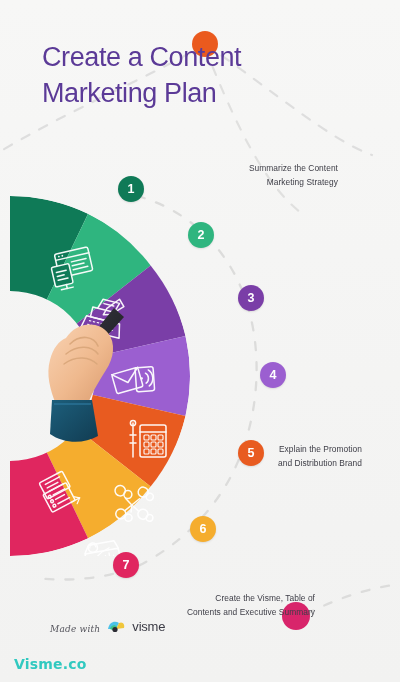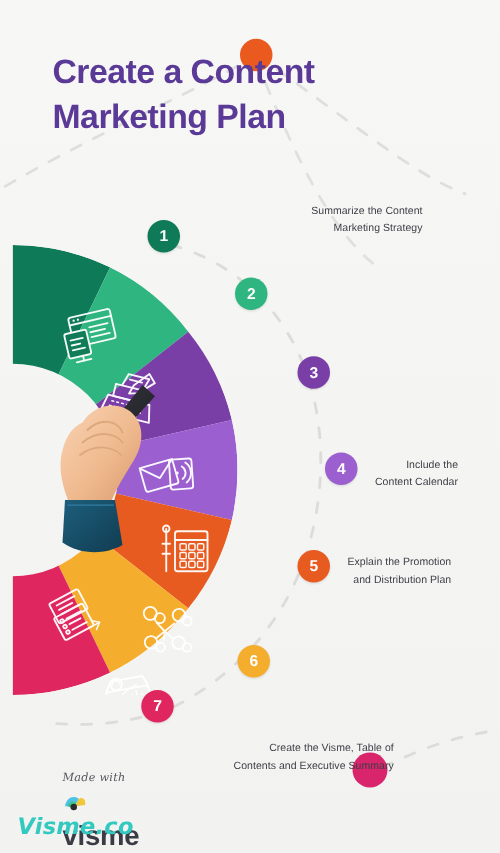--- a/index.html
+++ b/index.html
@@ -45,21 +45,21 @@
     font-size: 17px;
     color: #e2622a;
     letter-spacing: .2px;
     font-weight: 400;
     line-height: 1.1;
   }
   #title {
     margin-top: 10px;
     font-size: 27px;
     line-height: 1.32;
-    font-weight: 700;
+    font-weight: 400;
     color: #5b3a97;
     letter-spacing: -0.4px;
     max-width: 290px;
   }
 
   
   #wheel-wrap {
     position: absolute;
     left: 10px;
     top: 196px;
@@ -129,45 +129,43 @@
     left: 0; right: 0;
     bottom: 6px;
     height: 60px;
     z-index: 8;
   }
   #made-with {
     position: absolute;
     left: 50px;
     top: 2px;
     display: flex;
-    align-items: flex-start;
+    align-items: flex-end;
     gap: 6px;
-    flex-direction: column;
   }
   #made-with-label {
     font-family: "DejaVu Serif", serif;
     font-style: italic;
     font-size: 9px;
     color: #55555d;
     letter-spacing: .2px;
   }
   #visme-word {
-    font-size: 22px;
+    font-size: 13px;
     color: #3b3b45;
     letter-spacing: -0.2px;
-    font-weight: 700;
+    font-weight: 400;
   }
   #visme-co {
     position: absolute;
     left: 14px;
     bottom: 4px;
     font-family: "DejaVu Sans", sans-serif;
-    font-style: italic;
     font-weight: 700;
-    font-size: 18px;
+    font-size: 14px;
     color: #31c9c0;
     letter-spacing: .2px;
   }
 </style>
 </head>
 <body>
 
 <div id="poster">
 
   <svg id="bg-layer" viewBox="0 0 400 682">
@@ -389,28 +387,26 @@
   <div class="step" id="step-2">
     <div class="badge" style="background:#2fb57f">2</div>
   </div>
 
   <div class="step" id="step-3">
     <div class="badge" style="background:#7a3ea7">3</div>
   </div>
 
   <div class="step" id="step-4">
     <div class="badge" style="background:#9b5fd0">4</div>
-    <div class="step-text">Include the
-Content Calendar</div>
   </div>
 
   <div class="step" id="step-5">
     <div class="badge" style="background:#e85b20">5</div>
     <div class="step-text">Explain the Promotion
-and Distribution Plan</div>
+and Distribution Brand</div>
   </div>
 
   <div class="step" id="step-6">
     <div class="badge" style="background:#f5ad2e">6</div>
   </div>
 
   <div class="step" id="step-7">
     <div class="badge" style="background:#e0265f">7</div>
     <div class="step-text">Create the Visme, Table of
 Contents and Executive Summary</div>

